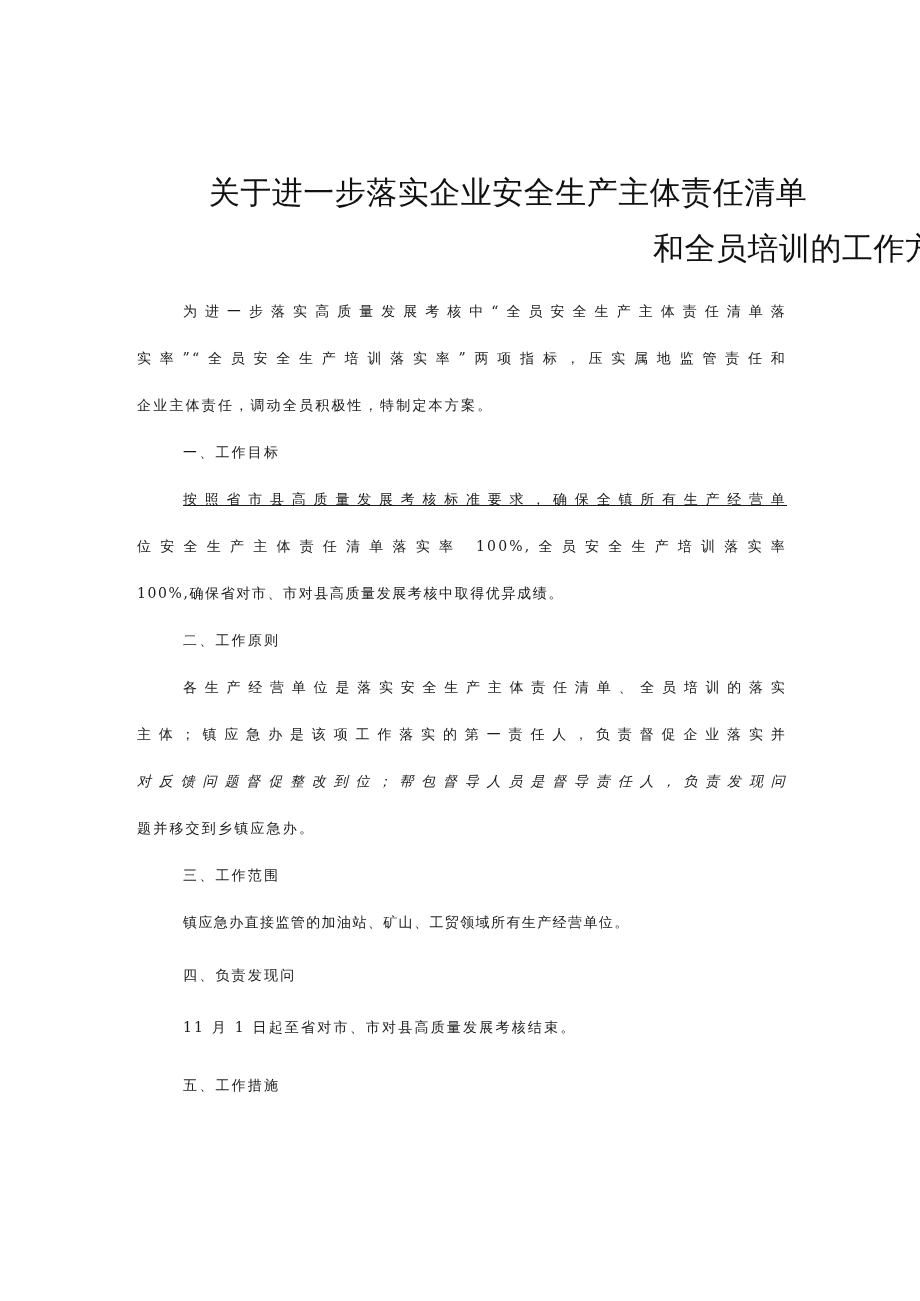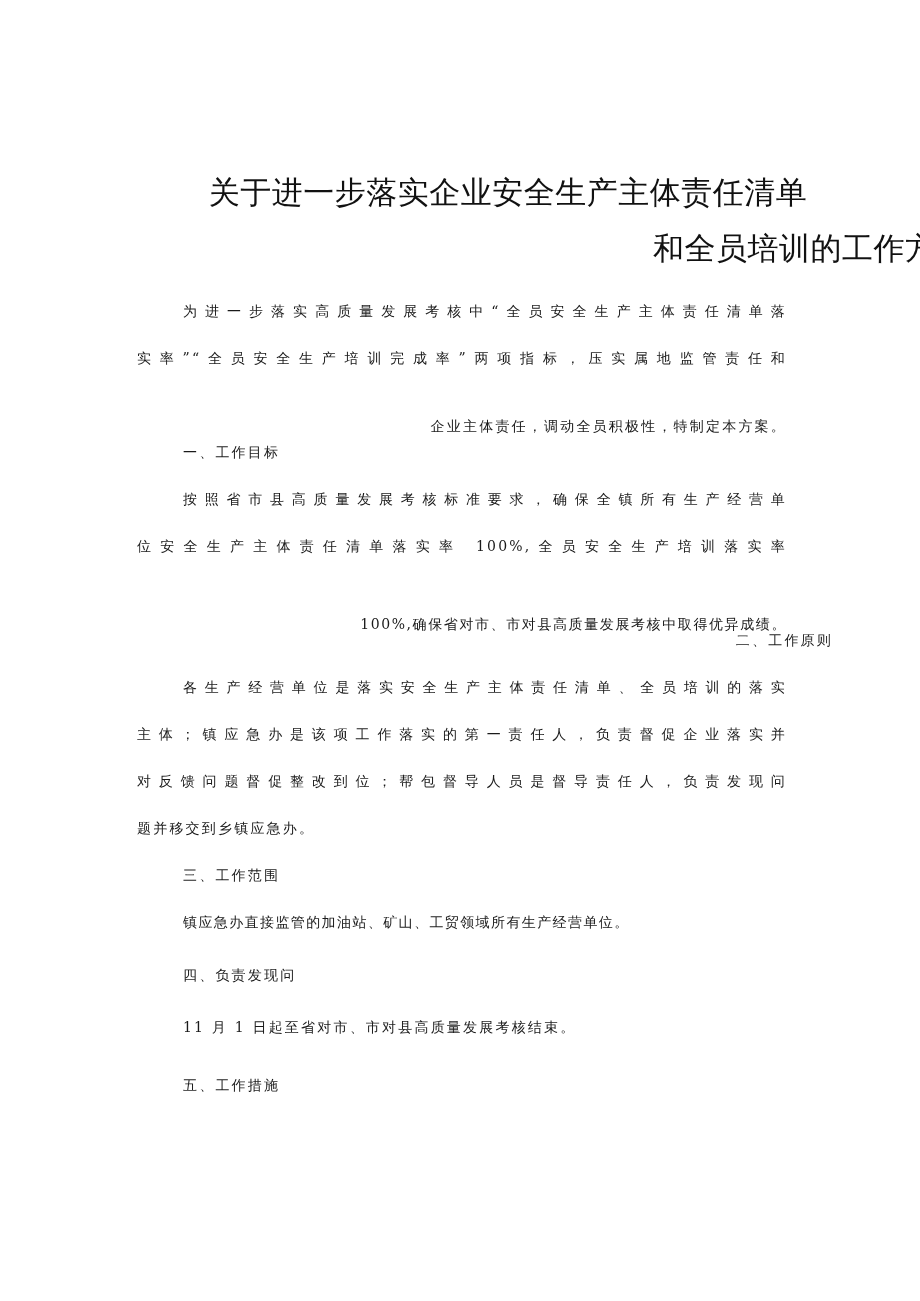--- a/index.html
+++ b/index.html
@@ -11,32 +11,32 @@
   .justify { text-align:justify; text-align-last:justify; }
 </style>
 </head>
 <body>
 
 <div class="page">
   <div class="title" style="top:172px;">关于进一步落实企业安全生产主体责任清单</div>
   <div class="title" style="top:228px;text-align:right;">和全员培训的工作方案</div>
 
   <div class="line indent justify" style="top:303px; width:604px;">为进一步落实高质量发展考核中“全员安全生产主体责任清单落</div>
-  <div class="line justify" style="top:350px;">实率”“全员安全生产培训完成率”两项指标，压实属地监管责任和</div>
-  <div class="line" style="top:418px;text-align:right;">企业主体责任，调动全员积极性，特制定本方案。</div>
+  <div class="line justify" style="top:350px;">实率”“全员安全生产培训落实率”两项指标，压实属地监管责任和</div>
+  <div class="line" style="top:397px;">企业主体责任，调动全员积极性，特制定本方案。</div>
 
   <div class="line indent" style="top:444px;">一、工作目标</div>
-  <div class="line indent justify" style="top:491px; width:604px;">按照省市县高质量发展考核标准要求，确保全镇所有生产经营单</div>
+  <div class="line indent justify" style="top:491px; width:604px;text-decoration:underline;">按照省市县高质量发展考核标准要求，确保全镇所有生产经营单</div>
   <div class="line justify" style="top:538px;">位安全生产主体责任清单落实率 100%,全员安全生产培训落实率</div>
-  <div class="line" style="top:616px; letter-spacing:1.6px;text-align:right;">100%,确保省对市、市对县高质量发展考核中取得优异成绩。</div>
+  <div class="line" style="top:585px; letter-spacing:1.6px;">100%,确保省对市、市对县高质量发展考核中取得优异成绩。</div>
 
-  <div class="line indent" style="top:632px;text-align:right;">二、工作原则</div>
+  <div class="line indent" style="top:632px;">二、工作原则</div>
   <div class="line indent justify" style="top:679px; width:604px;">各生产经营单位是落实安全生产主体责任清单、全员培训的落实</div>
   <div class="line justify" style="top:726px;">主体；镇应急办是该项工作落实的第一责任人，负责督促企业落实并</div>
-  <div class="line justify" style="top:773px;">对反馈问题督促整改到位；帮包督导人员是督导责任人，负责发现问</div>
+  <div class="line justify" style="top:773px;font-style:italic;">对反馈问题督促整改到位；帮包督导人员是督导责任人，负责发现问</div>
   <div class="line" style="top:820px;">题并移交到乡镇应急办。</div>
 
   <div class="line indent" style="top:867px;">三、工作范围</div>
   <div class="line indent" style="top:914px; letter-spacing:1.4px;">镇应急办直接监管的加油站、矿山、工贸领域所有生产经营单位。</div>
 
   <div class="line indent" style="top:967px;">四、负责发现问</div>
   <div class="line indent" style="top:1019px;">11 月 1 日起至省对市、市对县高质量发展考核结束。</div>
 
   <div class="line indent" style="top:1077px;">五、工作措施</div>
 </div>

